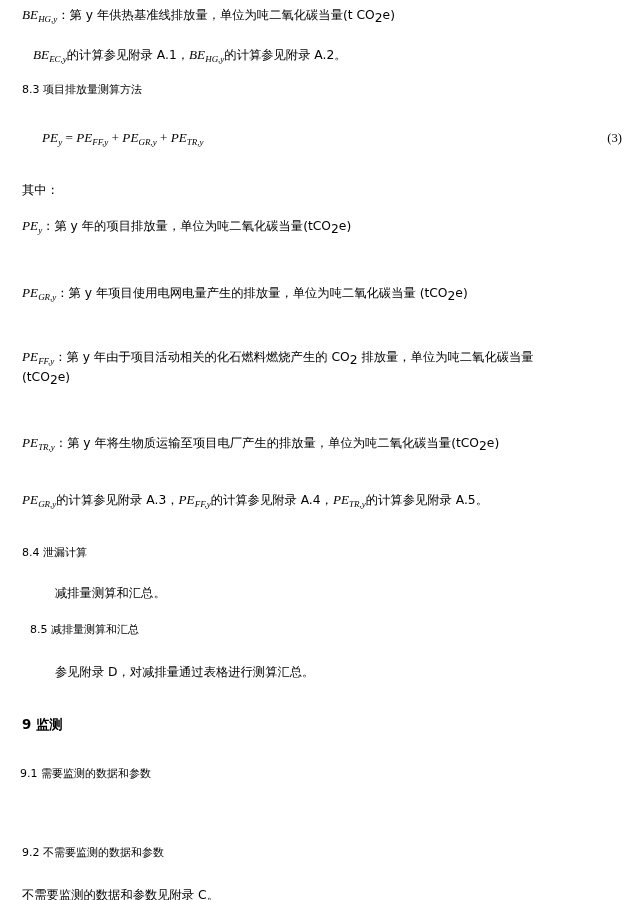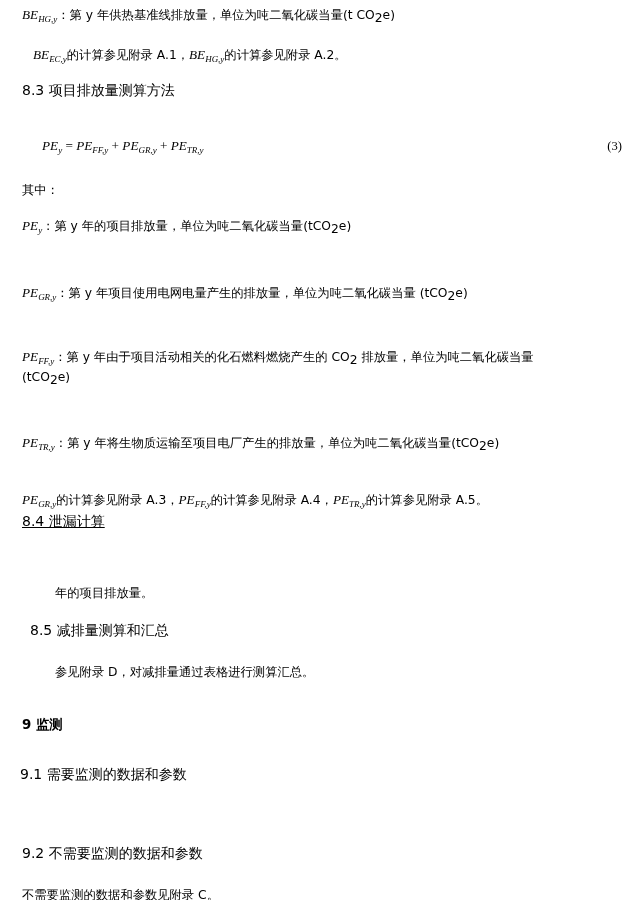--- a/index.html
+++ b/index.html
@@ -39,21 +39,21 @@
     vertical-align: -0.28em;
     font-style: normal;
   }
   .cn {
     font-family: "DejaVu Sans", sans-serif;
     font-style: normal;
     font-size: 12.3px;
   }
   .heading {
     font-family: "DejaVu Sans", sans-serif;
-    font-size: 14px;
+    font-size: 11px;
     font-weight: normal;
     margin: 0;
   }
   .heading-big {
     font-family: "DejaVu Sans", sans-serif;
     font-size: 13.4px;
     font-weight: bold;
     margin: 0;
   }
   .row {
@@ -81,21 +81,21 @@
   </div>
 
   <div class="blk" style="left:33px; top:45px; width:590px;">
     <span class="mathline"><span class="var">BE</span><span class="sub">EC,y</span></span><span class="cn">的计算参见附录 A.1，</span><span class="mathline"><span class="var">BE</span><span class="sub">HG,y</span></span><span class="cn">的计算参见附录 A.2。</span>
   </div>
 
   <div class="blk" style="left:22px; top:82px;">
     <div class="heading">8.3 项目排放量测算方法</div>
   </div>
 
-  <div class="blk row" style="left:22px; top:138px; width:600px;">
+  <div class="blk row" style="left:22px; top:130px; width:600px;">
     <span class="mathline indent1">
       <span class="var">PE</span><span class="sub">y</span>
       <span style="font-style:normal;">=</span>
       <span class="var">PE</span><span class="sub">FF,y</span>
       <span style="font-style:normal;">+</span>
       <span class="var">PE</span><span class="sub">GR,y</span>
       <span style="font-style:normal;">+</span>
       <span class="var">PE</span><span class="sub">TR,y</span>
     </span>
     <span class="eqnum">(3)</span>
@@ -119,25 +119,25 @@
   </div>
 
   <div class="blk" style="left:22px; top:433px; width:605px;">
     <span class="mathline"><span class="var">PE</span><span class="sub">TR,y</span></span><span class="cn">：第 y 年将生物质运输至项目电厂产生的排放量，单位为吨二氧化碳当量(tCO</span><span class="cn subup">2</span><span class="cn">e)</span>
   </div>
 
   <div class="blk" style="left:22px; top:490px; width:605px;">
     <span class="mathline"><span class="var">PE</span><span class="sub">GR,y</span></span><span class="cn">的计算参见附录 A.3，</span><span class="mathline"><span class="var">PE</span><span class="sub">FF,y</span></span><span class="cn">的计算参见附录 A.4，</span><span class="mathline"><span class="var">PE</span><span class="sub">TR,y</span></span><span class="cn">的计算参见附录 A.5。</span>
   </div>
 
-  <div class="blk" style="left:22px; top:513px;text-decoration:underline;">
+  <div class="blk" style="left:22px; top:545px;">
     <div class="heading">8.4 泄漏计算</div>
   </div>
   <div class="blk" style="left:22px; top:583px;">
-    <span class="cn indent2">年的项目排放量。</span>
+    <span class="cn indent2">减排量测算和汇总。</span>
   </div>
 
   <div class="blk" style="left:30px; top:622px;">
     <div class="heading">8.5 减排量测算和汇总</div>
   </div>
   <div class="blk" style="left:22px; top:662px;">
     <span class="cn indent2">参见附录 D，对减排量通过表格进行测算汇总。</span>
   </div>
 
   <div class="blk" style="left:22px; top:716px;">

